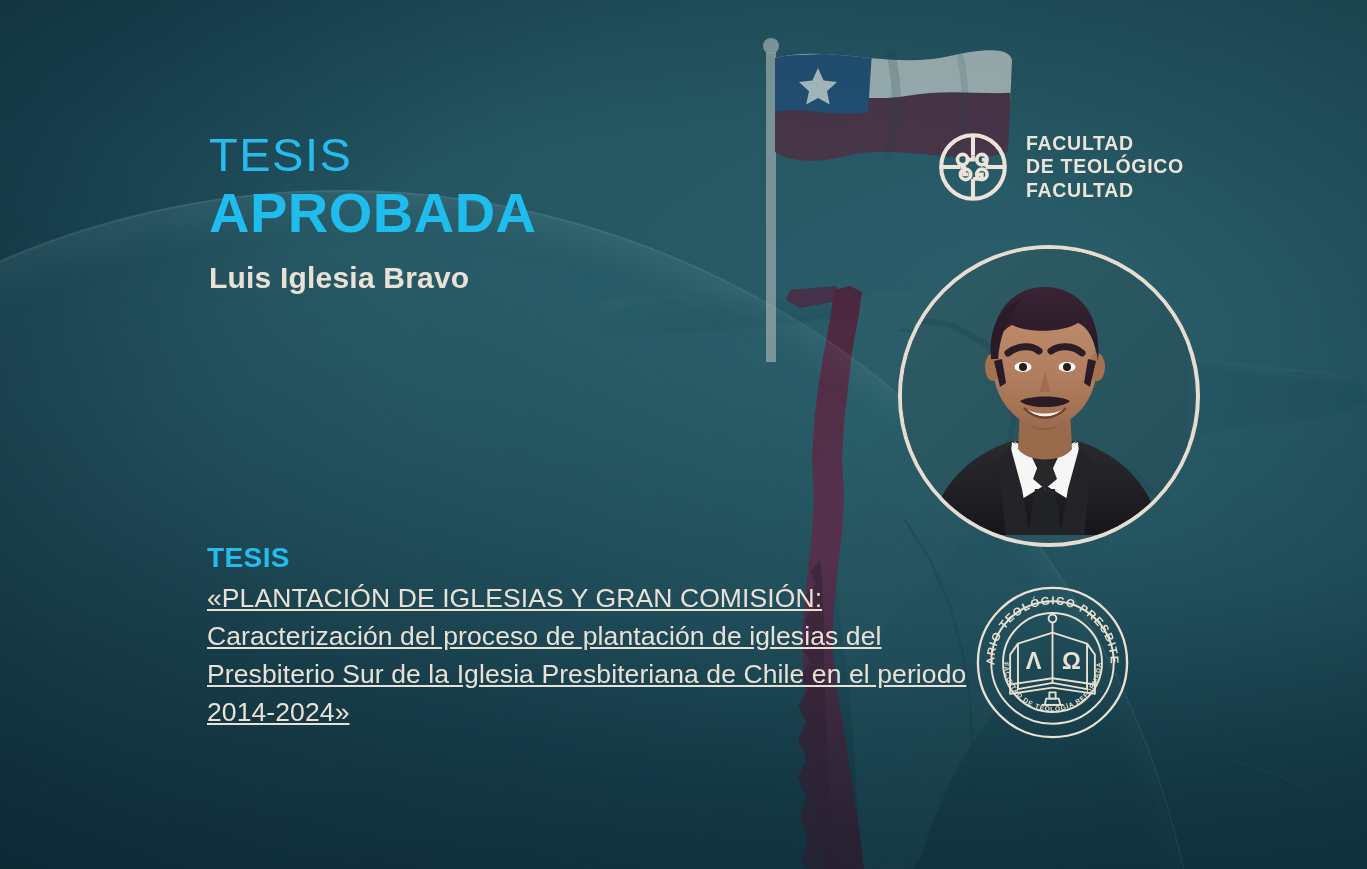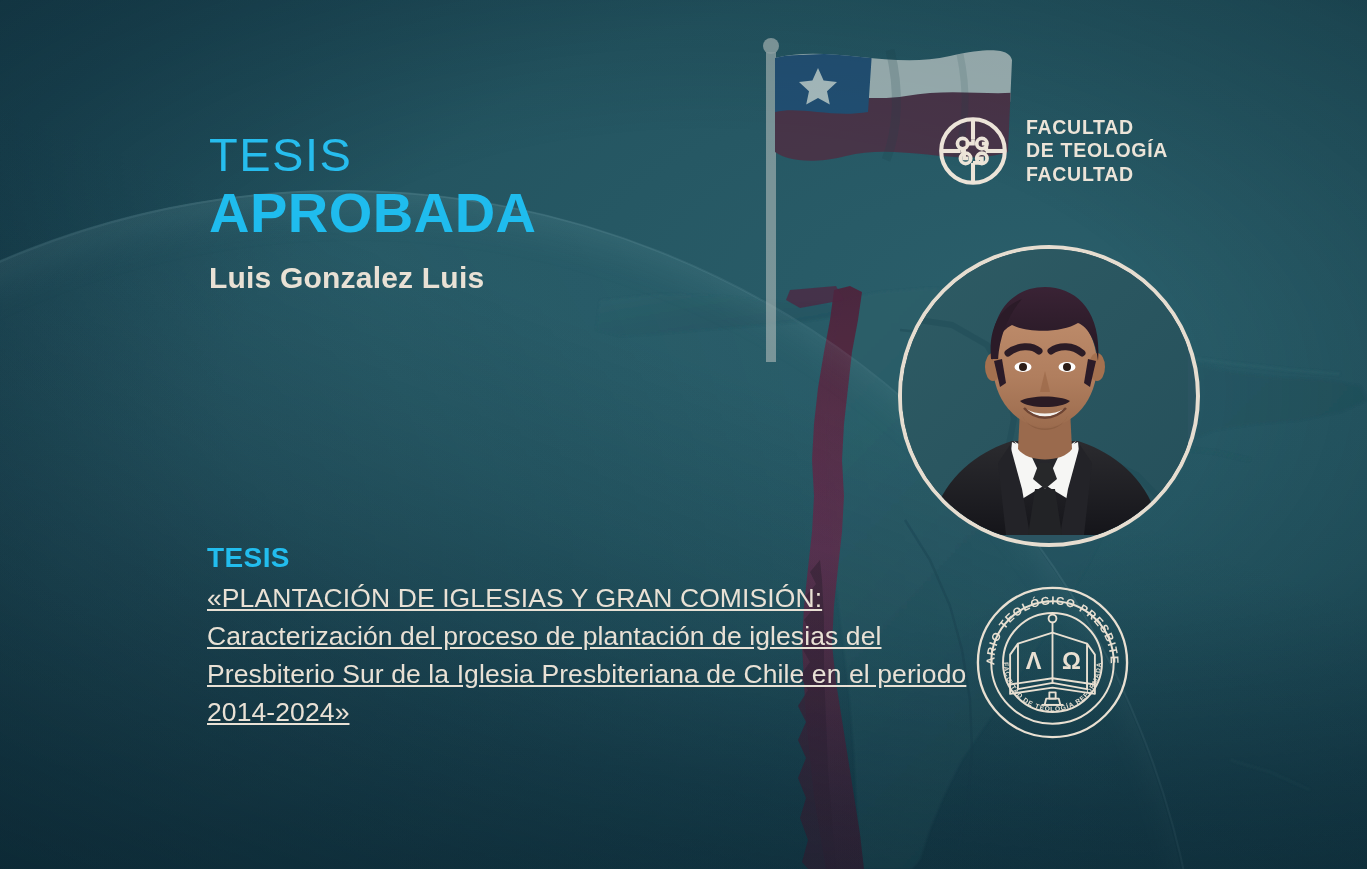--- a/index.html
+++ b/index.html
@@ -127,21 +127,21 @@
     font-weight: 400;
     line-height: 1.43;
     letter-spacing: 0.1px;
     text-decoration: underline;
   }
 
   
   .faculty-logo {
     position: absolute;
     left: 936px;
-    top: 114px;
+    top: 130px;
     display: flex;
     align-items: center;
     gap: 16px;
   }
   .faculty-wordmark {
     color: #ece4d8;
     font-size: 19.5px;
     font-weight: 700;
     line-height: 1.20;
     letter-spacing: 0.7px;
@@ -261,21 +261,21 @@
       <path d="M 960 54 C 968 92, 966 128, 956 158" stroke="rgba(20,50,60,0.12)" stroke-width="7" fill="none"></path>
     </g>
   </svg>
 
   <div class="headline">
     <span class="line1">TESIS</span>
     <span class="line2">APROBADA</span>
   </div>
 
   <div class="student">
-    <div>Luis Gonzalez Luis</div>
+    <div>Luis Iglesia Bravo</div>
   </div>
 
   <div class="thesis-block">
     <div class="thesis-label">TESIS</div>
     <div class="thesis-text">«PLANTACIÓN DE IGLESIAS Y GRAN COMISIÓN: Caracterización del proceso de plantación de iglesias del Presbiterio Sur de la Iglesia Presbiteriana de Chile en el periodo 2014-2024»</div>
   </div>
 
   <div class="faculty-logo">
     <svg width="74" height="74" viewBox="0 0 100 100">
       <circle cx="50" cy="50" r="43" fill="none" stroke="#ece4d8" stroke-width="5.5"></circle>
@@ -291,21 +291,21 @@
       <path d="M 62 40 L 68 40 L 68 50" stroke="#ece4d8" stroke-width="5" fill="none"></path>
       <path d="M 56 60 L 62 60 L 62 66 L 50 66" stroke="#ece4d8" stroke-width="5" fill="none"></path>
 
       <circle cx="36" cy="40" r="7" fill="none" stroke="#ece4d8" stroke-width="5"></circle>
       <circle cx="62" cy="40" r="7" fill="none" stroke="#ece4d8" stroke-width="5"></circle>
       <circle cx="40" cy="60" r="7" fill="none" stroke="#ece4d8" stroke-width="5"></circle>
       <circle cx="62" cy="60" r="7" fill="none" stroke="#ece4d8" stroke-width="5"></circle>
     </svg>
     <div class="faculty-wordmark">
       <div>FACULTAD</div>
-      <div>DE TEOLOGÍA</div>
+      <div>DE TEOLÓGICO</div>
       <div>FACULTAD</div>
     </div>
   </div>
 
   <div class="portrait">
     <svg width="286" height="286" viewBox="0 0 286 286">
       <defs>
         <linearGradient id="suitG" x1="0" y1="0" x2="0" y2="1">
           <stop offset="0%" stop-color="#2b2b2f"></stop>
           <stop offset="100%" stop-color="#15151a"></stop>

